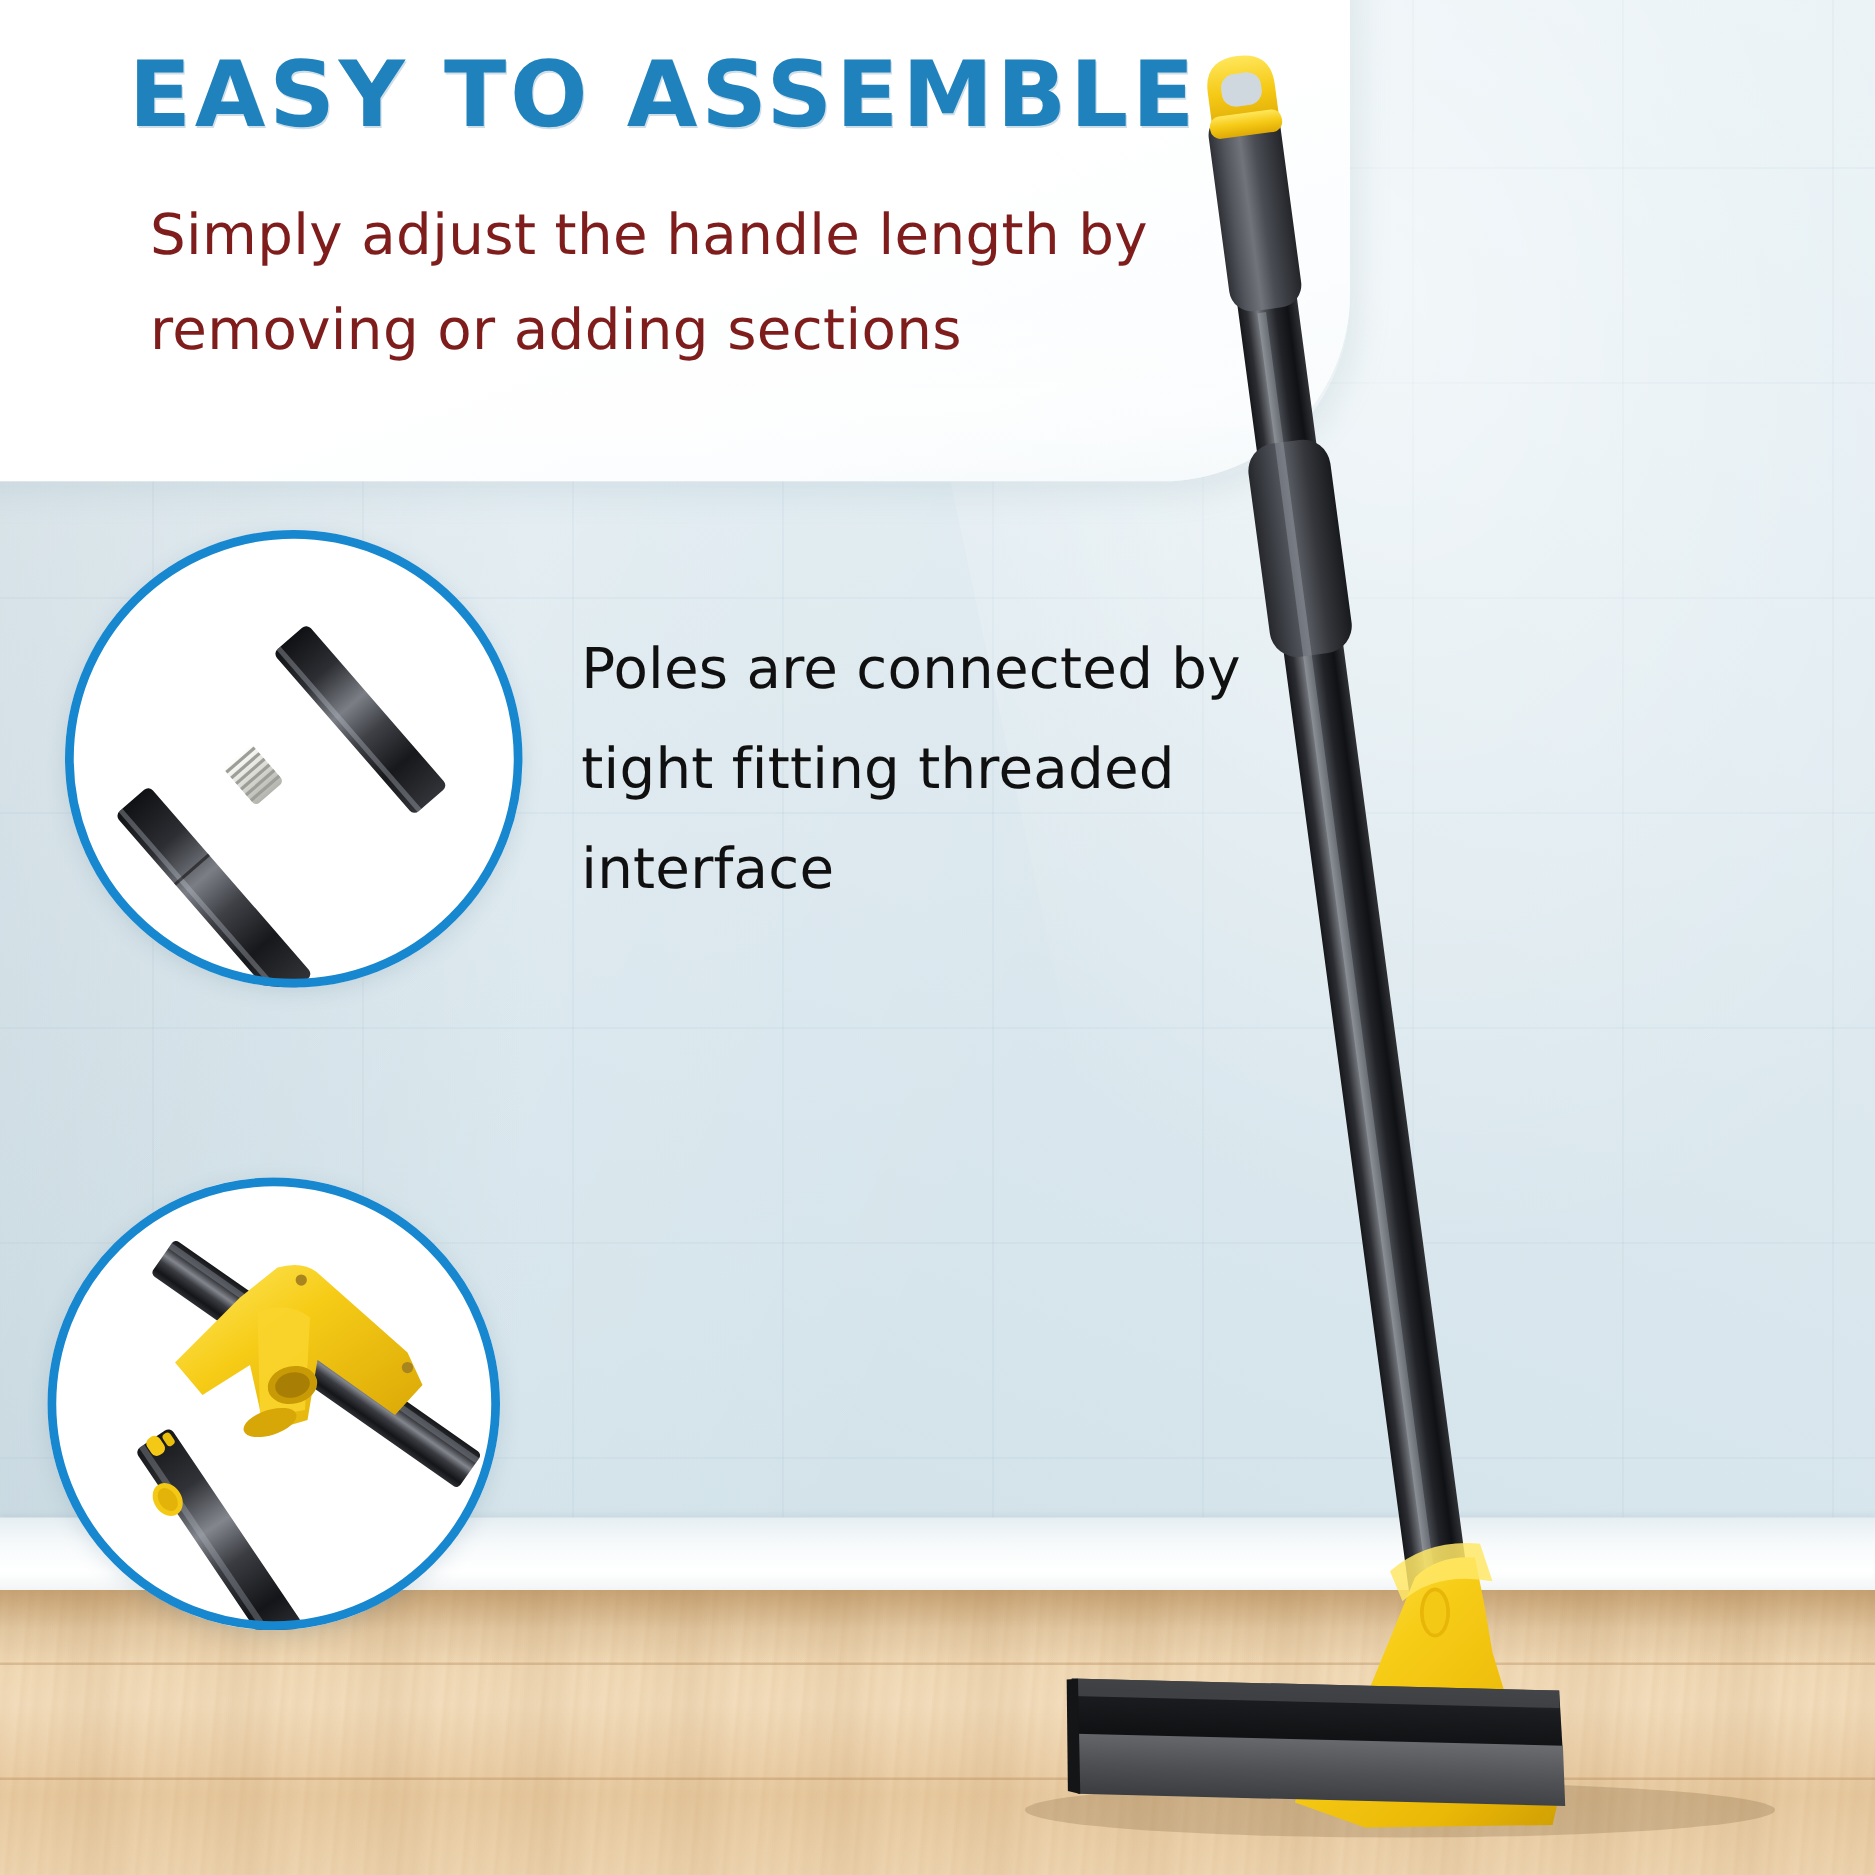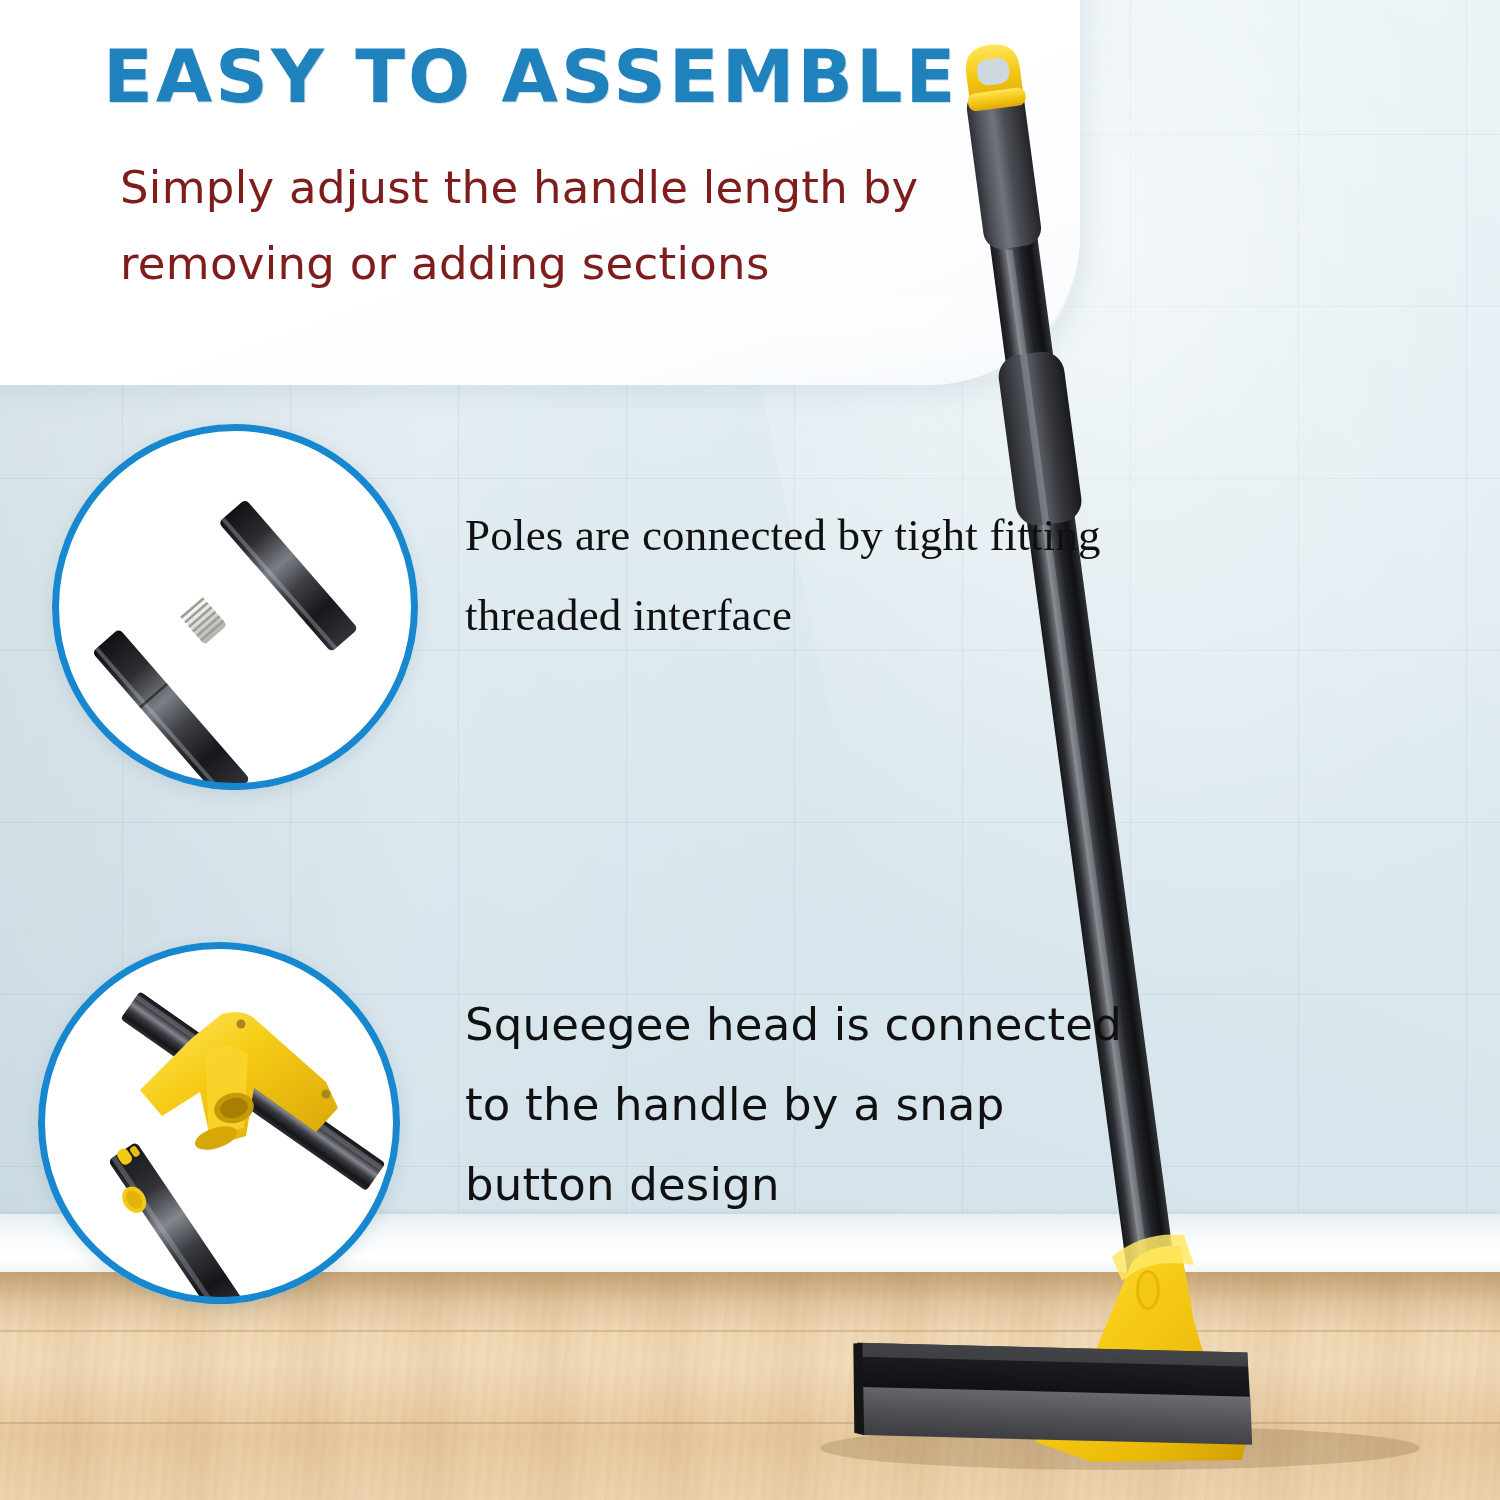--- a/index.html
+++ b/index.html
@@ -144,21 +144,21 @@
     letter-spacing: 0.3px;
   }
   .callout-text {
     position: absolute;
     font-family: "DejaVu Sans", sans-serif;
     font-size: 45px;
     line-height: 80px;
     color: #101010;
     letter-spacing: 0.2px;
   }
-  #callout-text-1 { left: 465px; top: 495px; width: 640px; font-family: Liberation Serif, serif; }
+  #callout-text-1 { left: 465px; top: 495px; width: 640px; }
   #callout-text-2 { left: 465px; top: 985px; width: 660px; }
 
   
   .circle {
     position: absolute;
     border-radius: 50%;
     background: #ffffff;
     overflow: hidden;
     box-shadow: 0 4px 16px rgba(90,130,150,0.18);
   }
@@ -407,15 +407,14 @@
         <ellipse cx="96" cy="243" rx="11" ry="14" fill="#f4c915"></ellipse>
         <ellipse cx="96" cy="243" rx="7" ry="10" fill="#e3b309"></ellipse>
 
         <rect x="106" y="194" width="12" height="16" rx="5" fill="#f4c915"></rect>
         <rect x="120" y="198" width="7" height="11" rx="3" fill="#e9bd0c"></rect>
       </g>
     </svg>
   </div>
   <div class="circle-ring" id="circle-2-ring"></div>
 
-  <div class="callout-text" id="callout-text-2">Squeegee head is connected to the handle by a snap button design</div>
 
 </div>
 
 </body></html>

